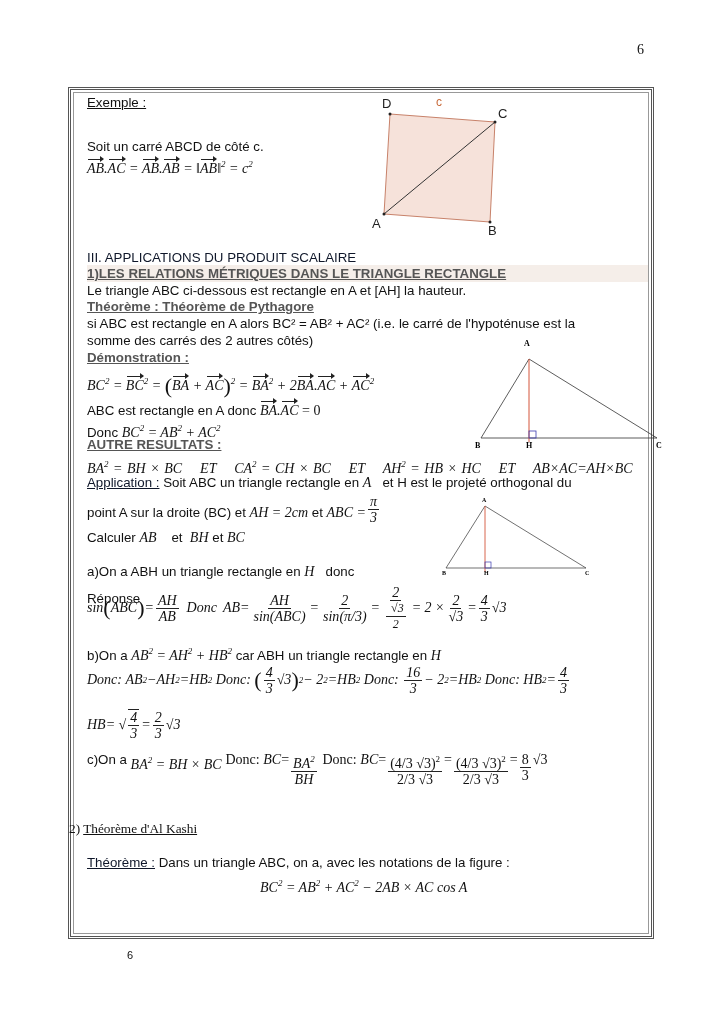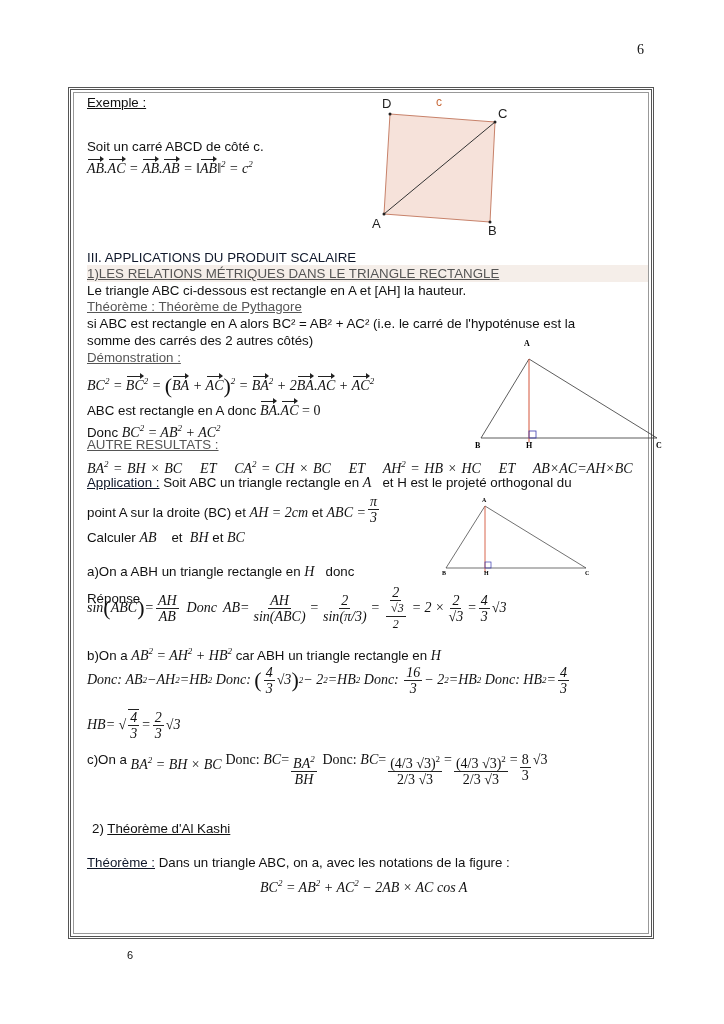--- a/index.html
+++ b/index.html
@@ -4,21 +4,21 @@
   <style>
     html, body { margin:0; padding:0; background:#ffffff; }
     body { width:724px; height:1024px; position:relative; overflow:hidden; font-family:"Liberation Sans", sans-serif; color:#111; }
     .page-num-top { position:absolute; left:637px; top:42px; font-family:"Liberation Serif", serif; font-size:14px; }
     .page-num-bottom { position:absolute; left:127px; top:949px; font-family:"Liberation Sans", sans-serif; font-size:11px; }
     .frame { position:absolute; left:68px; top:87px; width:586px; height:852px; border:3px double #555; box-sizing:border-box; }
     .frame-inner { position:absolute; left:2px; top:2px; right:2px; bottom:2px; border:1px solid #999; }
     .t { position:absolute; font-size:13.3px; line-height:16px; white-space:nowrap; }
     .u { text-decoration:underline; }
     .red { color:#0f172a; }
-    .gray-ul { color:#555; text-decoration:underline; }
+    .gray-ul { color:#555; text-decoration:underline;font-weight:bold; }
     .m { font-family:"Liberation Serif", serif; font-style:italic; font-size:14px; }
     .mr { font-family:"Liberation Serif", serif; font-size:14px; }
     .hl { position:absolute; left:87px; top:265px; width:561px; height:17px; background:#f5eee9; }
     .vec { position:relative; display:inline-block; }
     .vec::before { content:""; position:absolute; left:1px; right:1px; top:-2px; border-top:1px solid #222; }
     .vec::after { content:""; position:absolute; right:0; top:-5px; border-left:4px solid #222; border-top:3px solid transparent; border-bottom:3px solid transparent; }
     .frac { display:inline-flex; flex-direction:column; align-items:center; vertical-align:middle; margin:0 2px; }
     .frac > span { display:block; line-height:15px; padding:0 2px; }
     .frac > span.num { border-bottom:1px solid #222; }
     sup { font-size:9px; }
@@ -188,21 +188,21 @@
   <span class="frac mr">
       <span class="num">(4/3 √3)<sup>2</sup></span>
       <span>2/3 √3</span>
     </span><span class="mr">=</span>
   <span class="frac mr">
       <span class="num">8</span>
       <span>3</span>
     </span><span class="mr">√3</span>
 </div>
 
-<div class="t" style="left:92px;top:821px;">
+<div class="t" style="left:69px;top:821px;font-family:Liberation Serif, serif;">
   <span>2) </span><span class="u">Théorème d'Al Kashi</span>
 </div>
 <div class="t" style="left:87px;top:855px;">
   <span class="red u">Théorème :</span><span> Dans un triangle ABC, on a, avec les notations de la figure :</span>
 </div>
 <div class="t m" style="left:260px;top:875px;">
   BC<sup>2</sup> <span class="mr">=</span> AB<sup>2</sup> <span class="mr">+</span> AC<sup>2</sup> <span class="mr">− 2</span>AB <span class="mr">×</span> AC <span class="mr">cos</span> A
 </div>
 
 <span class="page-num-bottom">6</span>

